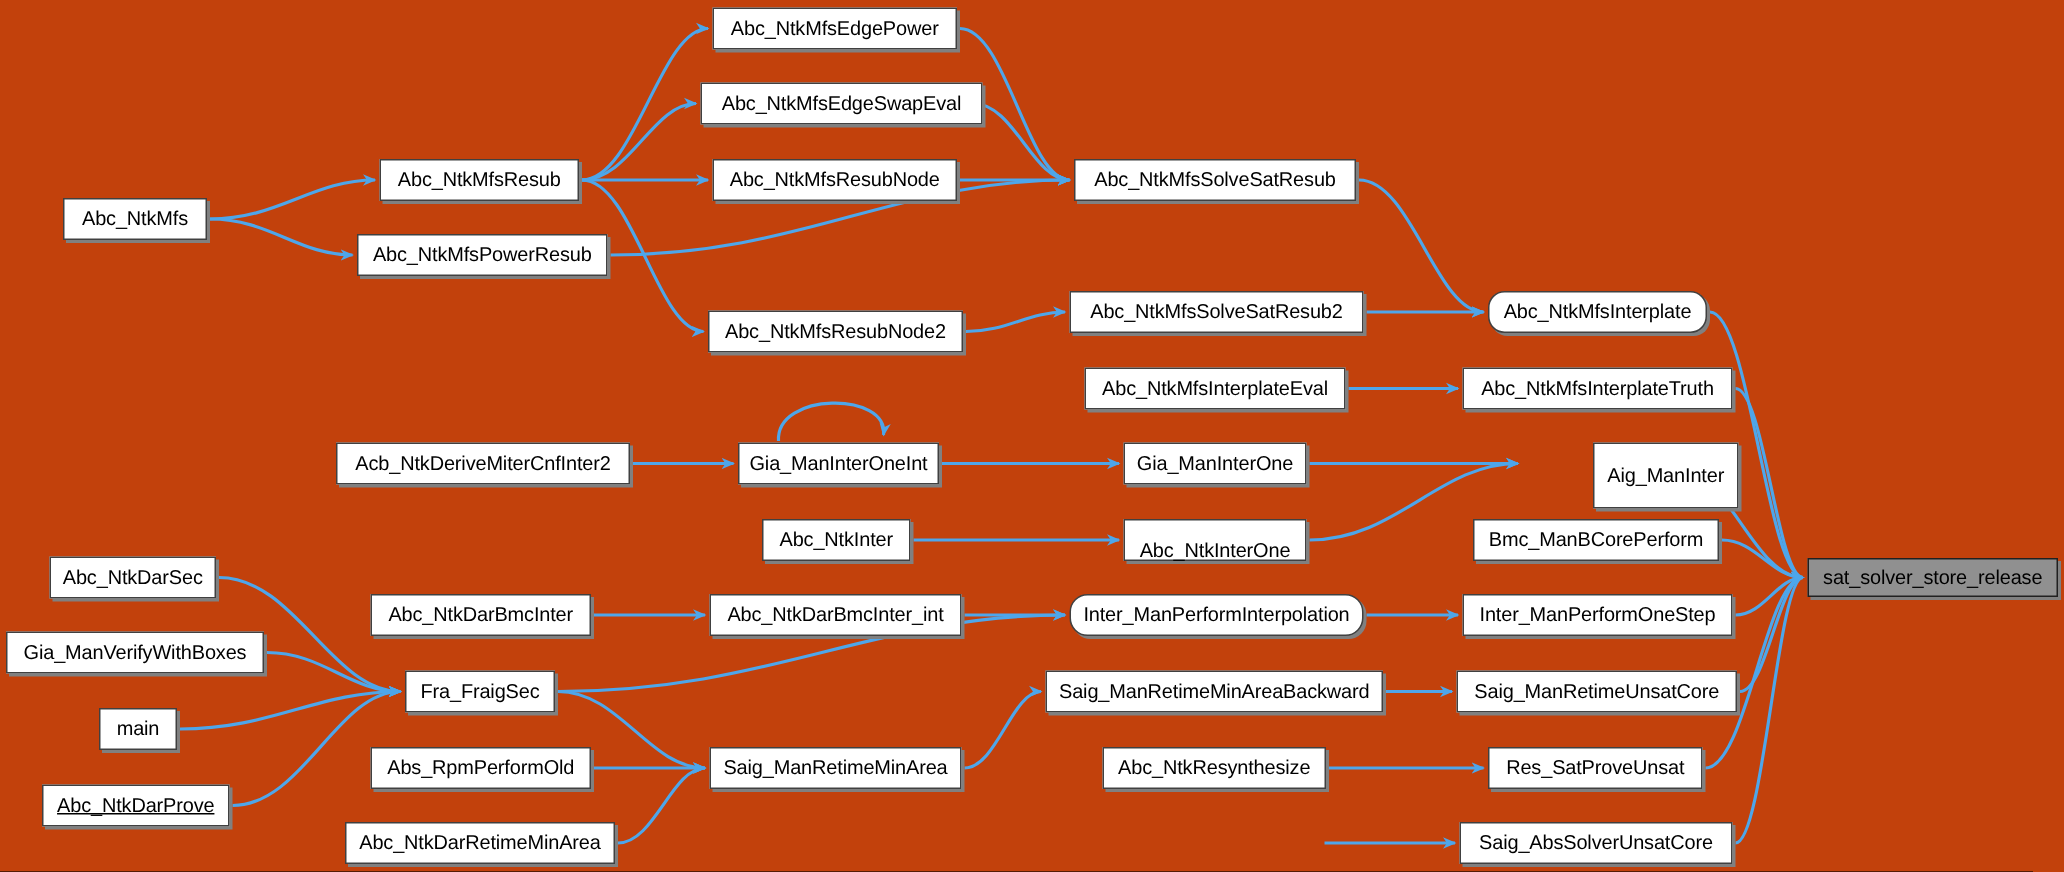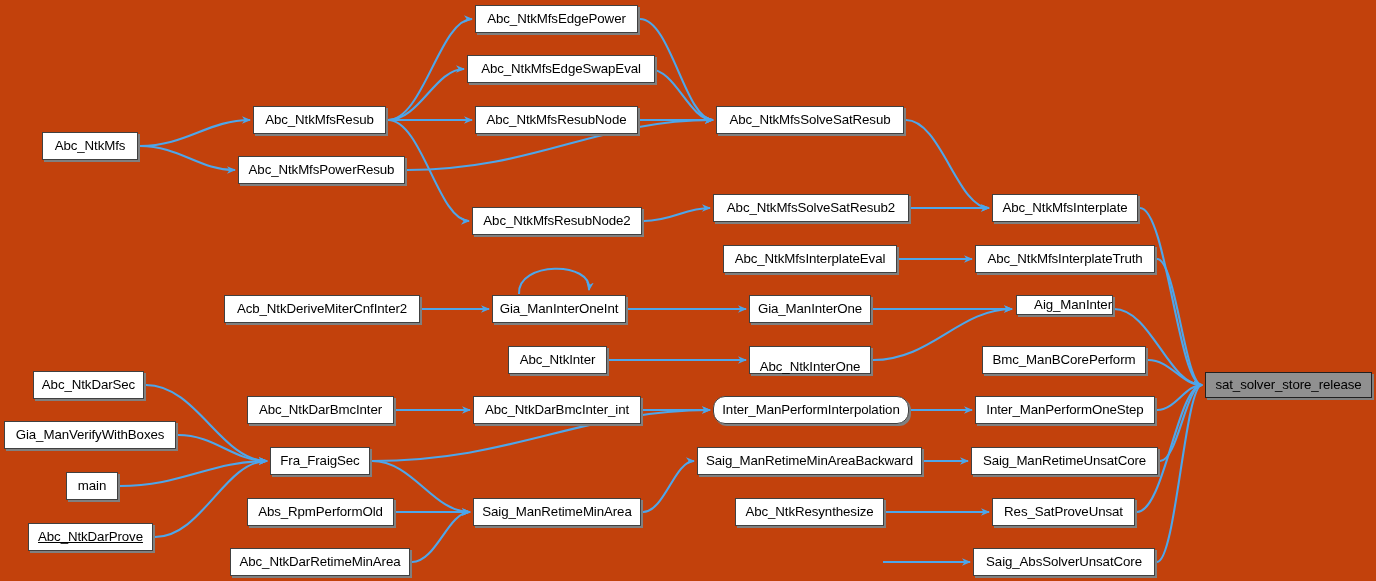--- a/index.html
+++ b/index.html
@@ -105,42 +105,42 @@
       </div>
       <div class="node" style="left: 42px; top: 132px; width: 96px; height: 28px;">
         <span>Abc_NtkMfs</span>
       </div>
       <div class="node" style="left: 238px; top: 156px; width: 167px; height: 28px;">
         <span>Abc_NtkMfsPowerResub</span>
       </div>
       <div class="node" style="left: 713px; top: 194px; width: 196px; height: 28px;">
         <span>Abc_NtkMfsSolveSatResub2</span>
       </div>
-      <div class="node" style="left: 992px; top: 194px; width: 146px; height: 28px;">
+      <div class="node" style="left: 992px; top: 194px; width: 146px; height: 28px; border-radius: 11px;">
         <span>Abc_NtkMfsInterplate</span>
       </div>
       <div class="node" style="left: 472px; top: 207px; width: 170px; height: 28px;">
         <span>Abc_NtkMfsResubNode2</span>
       </div>
       <div class="node" style="left: 723px; top: 245px; width: 174px; height: 28px;">
         <span>Abc_NtkMfsInterplateEval</span>
       </div>
       <div class="node" style="left: 975px; top: 245px; width: 180px; height: 28px;">
         <span>Abc_NtkMfsInterplateTruth</span>
       </div>
       <div class="node" style="left: 224px; top: 295px; width: 196px; height: 28px;">
         <span>Acb_NtkDeriveMiterCnfInter2</span>
       </div>
       <div class="node" style="left: 492px; top: 295px; width: 134px; height: 28px;">
         <span>Gia_ManInterOneInt</span>
       </div>
       <div class="node" style="left: 749px; top: 295px; width: 122px; height: 28px;">
         <span>Gia_ManInterOne</span>
       </div>
-      <div class="node" style="left: 1016px; top: 295px; width: 97px; height: 20px; justify-content: flex-end;">
+      <div class="node" style="left: 1062px; top: 295px; width: 97px; height: 44px;">
         <span>Aig_ManInter</span>
       </div>
       <div class="node" style="left: 508px; top: 346px; width: 99px; height: 28px;">
         <span>Abc_NtkInter</span>
       </div>
       <div class="node" style="left: 749px; top: 346px; width: 122px; height: 28px; align-items: flex-end;">
         <span>Abc_NtkInterOne</span>
       </div>
       <div class="node" style="left: 982px; top: 346px; width: 164px; height: 28px;">
         <span>Bmc_ManBCorePerform</span>

